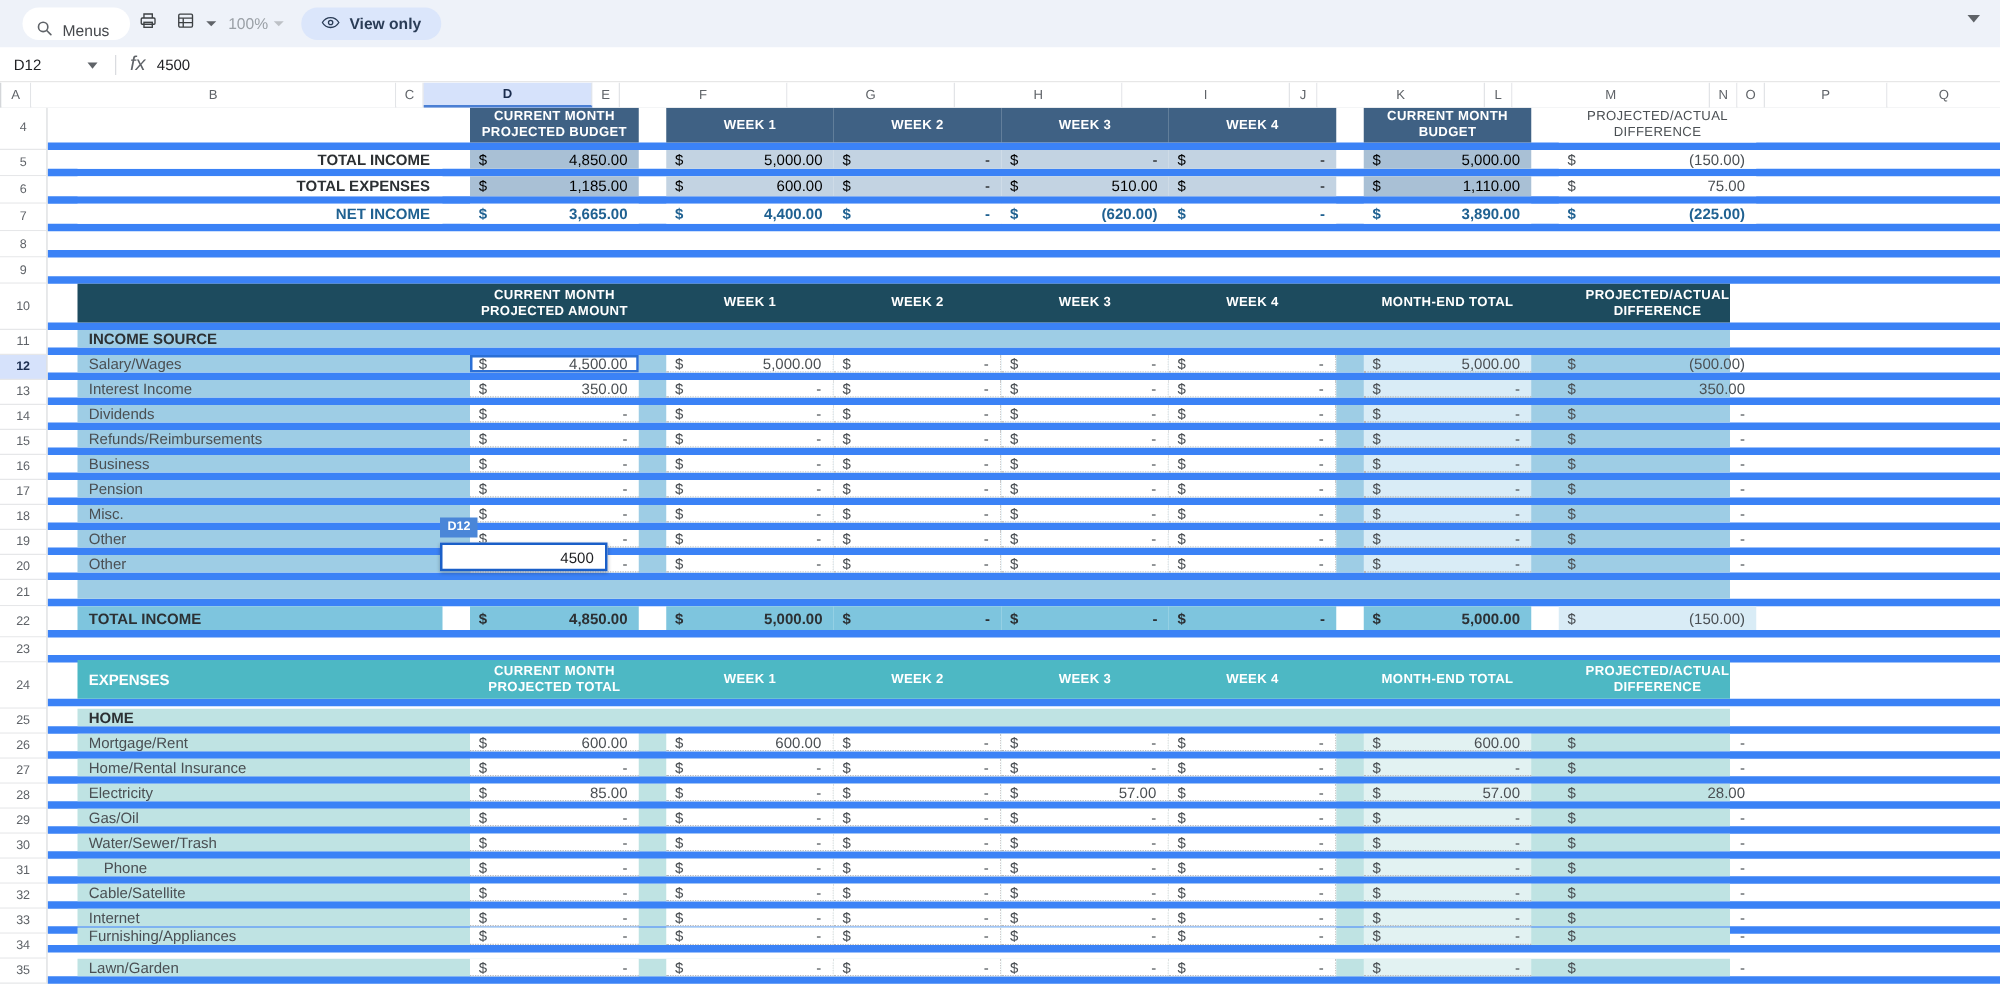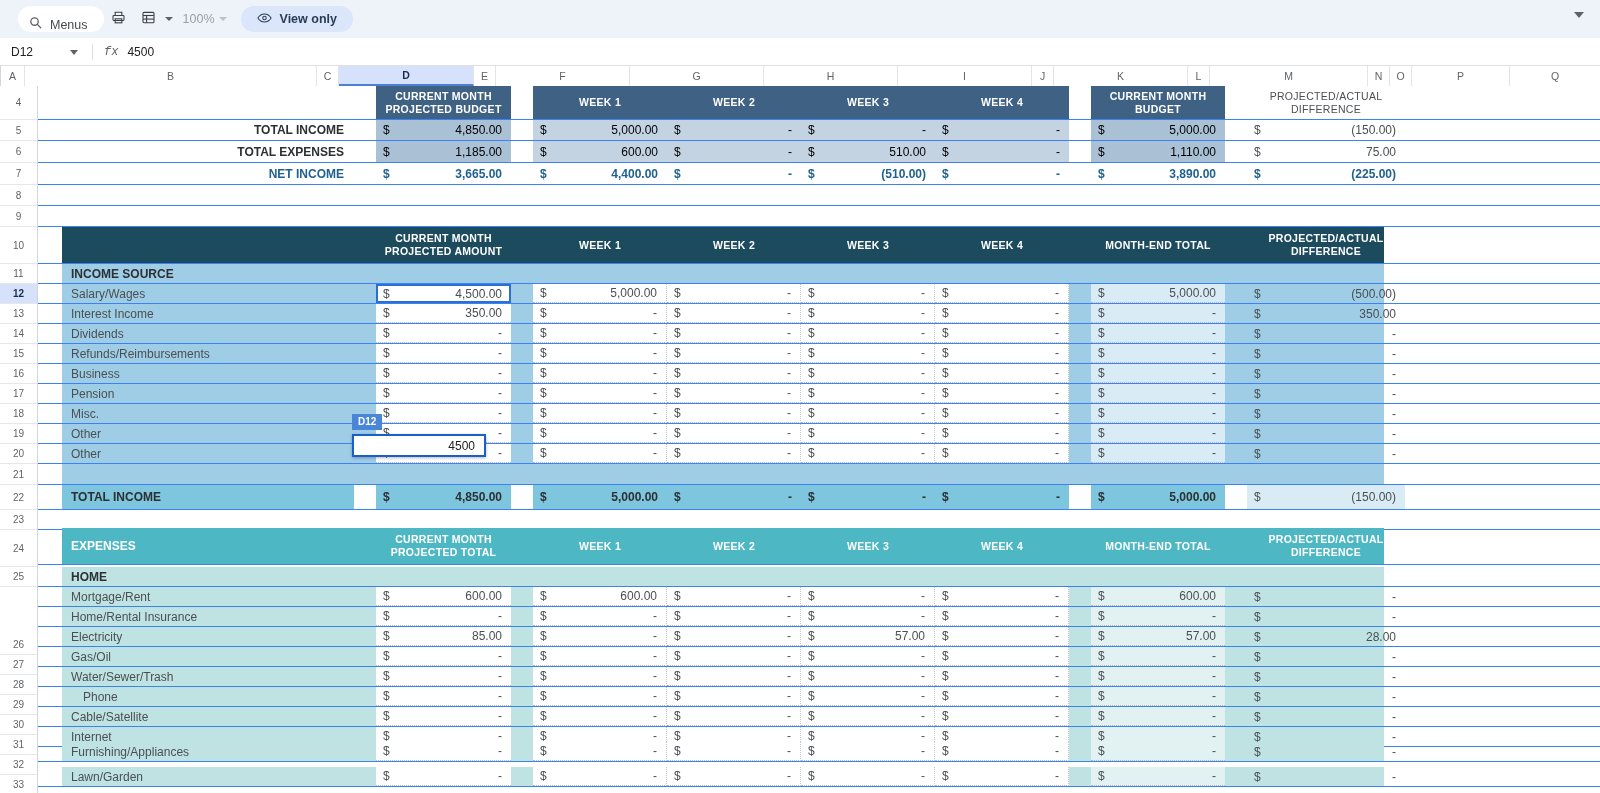--- a/index.html
+++ b/index.html
@@ -78,22 +78,22 @@
   }
   .namebox-caret {
     position: absolute; right: 14px; top: 12px;
     width: 0; height: 0;
     border-left: 4px solid transparent;
     border-right: 4px solid transparent;
     border-top: 5px solid #5f6368;
   }
   .fx-divider { width: 1px; height: 16px; background: #dadce0; }
   .fx-label {
-    font-family: Liberation Mono, monospace;
-    font-style: italic; font-size: 12px; color: #5f6368;
+    font-family: Liberation Sans, sans-serif;
+    font-style: italic; font-size: 16px; color: #5f6368;
     padding: 0 9px 0 11px;
   }
   .formula-value { font-size: 12px; color: #202124; }
 
   
   .grid-wrap {
     position: absolute; top: 66px; left: 0;
     width: 1600px; height: 727px;
     overflow: hidden;
     background: #ffffff;
@@ -144,21 +144,21 @@
   }
   .rowhdr.sel { background: #d6e2fb; color: #1a2c4e; font-weight: 700; }
 
   .sheet {
     position: absolute; top: 20px; left: 38px;
     width: 1562px; height: 707px;
   }
   .row {
     position: absolute; left: 0;
     width: 1562px;
-    border-bottom: 1px solid #3b82f6;
+    border-bottom: 6px solid #3b82f6;
   }
   .cell {
     position: absolute; top: 0;
     height: 100%;
     display: flex; align-items: center;
     font-size: 12px;
     overflow: hidden;
     white-space: nowrap;
   }
   .money { display: flex; width: 100%; align-items: center; height: 100%; }
@@ -328,21 +328,21 @@
       <div class="rowhdr" style="height: 20px;">16</div>
       <div class="rowhdr" style="height: 20px;">17</div>
       <div class="rowhdr" style="height: 20px;">18</div>
       <div class="rowhdr" style="height: 20px;">19</div>
       <div class="rowhdr" style="height: 20px;">20</div>
       <div class="rowhdr" style="height: 21px;">21</div>
       <div class="rowhdr" style="height: 25px;">22</div>
       <div class="rowhdr" style="height: 20px;">23</div>
       <div class="rowhdr" style="height: 37px;">24</div>
       <div class="rowhdr" style="height: 20px;">25</div>
-      <div class="rowhdr" style="height: 20px; margin-top: 48px;">26</div>
+      <div class="rowhdr" style="height: 20px;">26</div>
       <div class="rowhdr" style="height: 20px;">27</div>
       <div class="rowhdr" style="height: 20px;">28</div>
       <div class="rowhdr" style="height: 20px;">29</div>
       <div class="rowhdr" style="height: 20px;">30</div>
       <div class="rowhdr" style="height: 20px;">31</div>
       <div class="rowhdr" style="height: 20px;">32</div>
       <div class="rowhdr" style="height: 20px;">33</div>
       <div class="rowhdr" style="height: 20px;">34</div>
       <div class="rowhdr" style="height: 20px;">35</div>
     </div>
@@ -500,21 +500,21 @@
         </div>
         <div class="cell bg-white t-blue t-bold" style="left: 629px; width: 134px;">
           <span class="money">
             <span class="sgn">$</span>
             <span class="amt">-</span>
           </span>
         </div>
         <div class="cell bg-white t-blue t-bold" style="left: 763px; width: 134px;">
           <span class="money">
             <span class="sgn">$</span>
-            <span class="amt">(510.00)</span>
+            <span class="amt">(620.00)</span>
           </span>
         </div>
         <div class="cell bg-white t-blue t-bold" style="left: 897px; width: 134px;">
           <span class="money">
             <span class="sgn">$</span>
             <span class="amt">-</span>
           </span>
         </div>
         <div class="cell bg-white t-blue t-bold" style="left: 1053px; width: 134px;">
           <span class="money">

